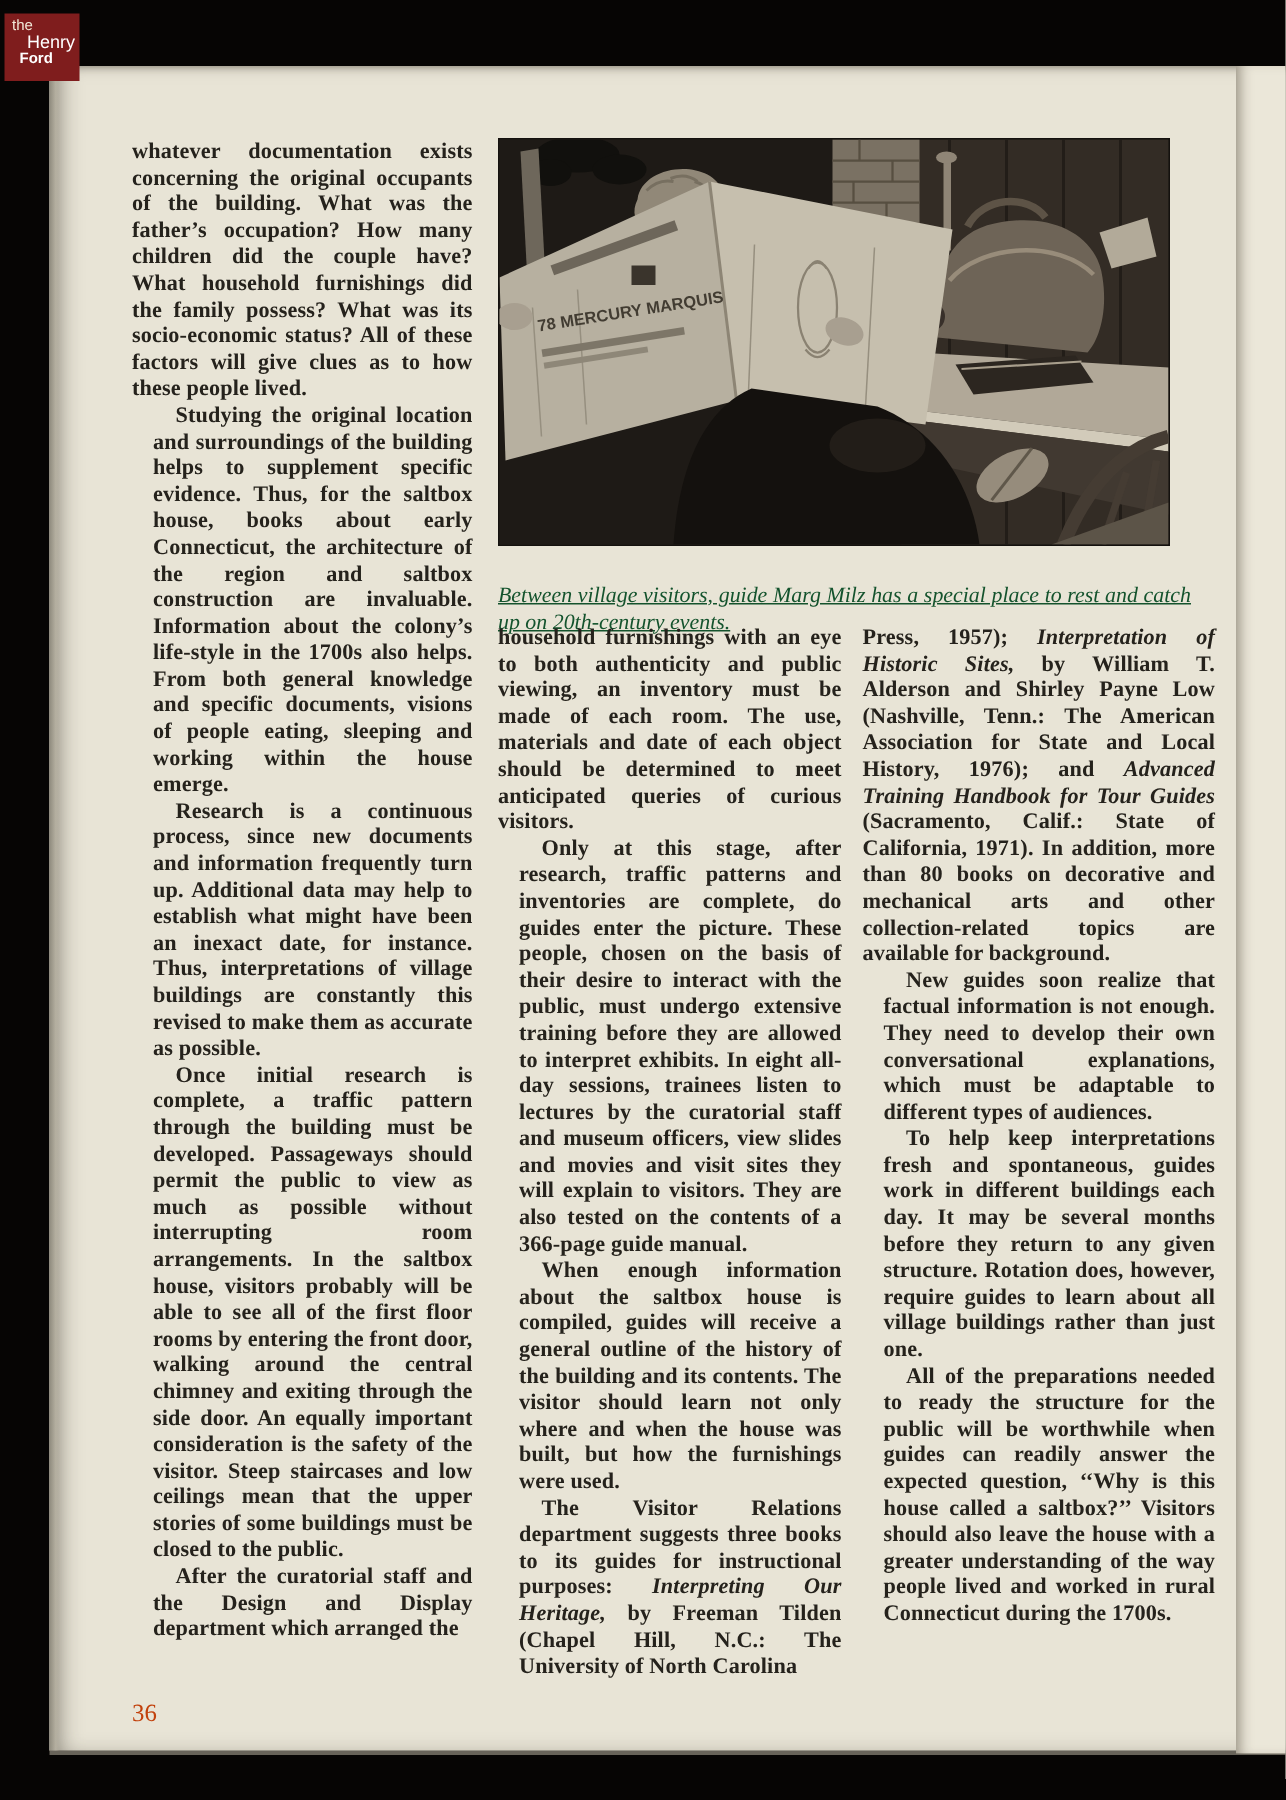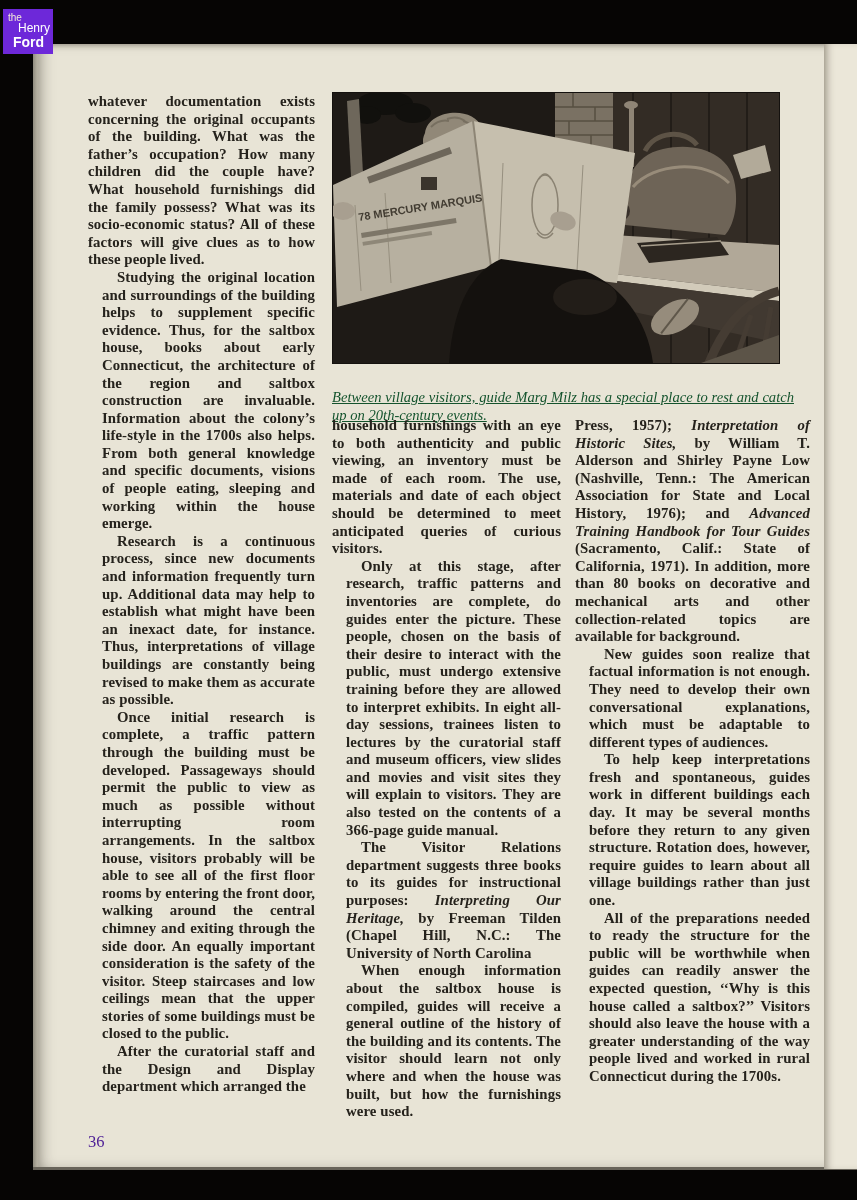--- a/index.html
+++ b/index.html
@@ -19,26 +19,26 @@
     position:absolute;left:791px;top:0;bottom:-2px;width:33px;
     background:#ebe7d9;
     box-shadow: inset 7px 0 9px -5px rgba(70,60,45,.55);
   }
   .binding-strip{
     position:absolute;left:0;top:0;bottom:0;width:7px;
     background:linear-gradient(to right,#8f8b7e,#b5b0a1 60%,rgba(0,0,0,0));
   }
   .logo{
     position:absolute;left:3px;top:9px;width:50px;height:45px;
-    background:#6d28d9;z-index:5;color:#fff;
+    background:#7f1d1d;z-index:5;color:#fff;
     font-family:"Liberation Sans", sans-serif;
   }
   .logo .the{position:absolute;left:5px;top:3px;font-size:10px;font-weight:normal;color:#f2e9d9;}
   .logo .henry{position:absolute;left:15px;top:12px;font-size:12px;font-weight:normal;}
-  .logo .ford{position:absolute;left:10px;top:25px;font-size:14px;font-weight:bold;}
+  .logo .ford{position:absolute;left:10px;top:25px;font-size:10px;font-weight:bold;}
   .col{
     position:absolute;font-size:14.8px;line-height:17.6px;color:#25221c;
     text-align:justify;letter-spacing:0.1px;
   }
   .col-1{left:55px;top:49px;width:227px;}
   .col-2{left:299px;top:373px;width:229px;}
   .col-3{left:542px;top:373px;width:235px;}
   .col p{margin:0;font-weight:bold;}
   .col p.indent{text-indent:15px;margin-left:14px;}
   .photo-frame{
@@ -46,21 +46,21 @@
     border:1px solid #14110e;background:#221d18;
   }
   .photo-frame svg{display:block;}
   .caption{
     position:absolute;left:299px;top:329px;width:462px;
     font-style:italic;font-size:14.6px;line-height:18px;color:#14532d;
     text-align:justify;
     text-decoration:underline;
   }
   .page-num{
-    position:absolute;left:55px;top:1088px;font-size:16.5px;color:#4c1d95;
+    position:absolute;left:55px;top:1088px;font-size:16.5px;color:#c2410c;
   }
 </style>
 </head>
 <body>
 
 <div class="scan-page">
   <div class="binding-strip"></div>
   <div class="next-edge"></div>
 
   <div class="photo-frame">
@@ -182,29 +182,29 @@
       </g>
       <polygon points="368,270 446,242 446,270" fill="#5c5448"></polygon>
     </svg>
   </div>
 
   <p class="caption">Between village visitors, guide Marg Milz has a special place to rest and catch up on 20th-century events.</p>
 
   <div class="col col-1">
       <p class=""><span>whatever documentation exists concerning the original occupants of the building. What was the father’s occupation? How many children did the couple have? What household furnishings did the family possess? What was its socio-economic status? All of these factors will give clues as to how these people lived.</span></p>
       <p class="indent"><span>Studying the original location and surroundings of the building helps to supplement specific evidence. Thus, for the saltbox house, books about early Connecticut, the architecture of the region and saltbox construction are invaluable. Information about the colony’s life-style in the 1700s also helps. From both general knowledge and specific documents, visions of people eating, sleeping and working within the house emerge.</span></p>
-      <p class="indent"><span>Research is a continuous process, since new documents and information frequently turn up. Additional data may help to establish what might have been an inexact date, for instance. Thus, interpretations of village buildings are constantly being revised to make them as accurate as possible.</span></p>
+      <p class="indent"><span>Research is a continuous process, since new documents and information frequently turn up. Additional data may help to establish what might have been an inexact date, for instance. Thus, interpretations of village buildings are constantly this revised to make them as accurate as possible.</span></p>
       <p class="indent"><span>Once initial research is complete, a traffic pattern through the building must be developed. Passageways should permit the public to view as much as possible without interrupting room arrangements. In the saltbox house, visitors probably will be able to see all of the first floor rooms by entering the front door, walking around the central chimney and exiting through the side door. An equally important consideration is the safety of the visitor. Steep staircases and low ceilings mean that the upper stories of some buildings must be closed to the public.</span></p>
       <p class="indent"><span>After the curatorial staff and the Design and Display department which arranged the</span></p>
     </div>
   <div class="col col-2">
       <p class=""><span>household furnishings with an eye to both authenticity and public viewing, an inventory must be made of each room. The use, materials and date of each object should be determined to meet anticipated queries of curious visitors.</span></p>
       <p class="indent"><span>Only at this stage, after research, traffic patterns and inventories are complete, do guides enter the picture. These people, chosen on the basis of their desire to interact with the public, must undergo extensive training before they are allowed to interpret exhibits. In eight all-day sessions, trainees listen to lectures by the curatorial staff and museum officers, view slides and movies and visit sites they will explain to visitors. They are also tested on the contents of a 366-page guide manual.</span></p>
+      <p class="indent"><span>When enough information about the saltbox house is compiled, guides will receive a general outline of the history of the building and its contents. The visitor should learn not only where and when the house was built, but how the furnishings were used.</span></p>
       <p class="indent"><span>The Visitor Relations department suggests three books to its guides for instructional purposes: </span><i>Interpreting Our Heritage,</i><span> by Freeman Tilden (Chapel Hill, N.C.: The University of North Carolina</span></p>
-      <p class="indent"><span>When enough information about the saltbox house is compiled, guides will receive a general outline of the history of the building and its contents. The visitor should learn not only where and when the house was built, but how the furnishings were used.</span></p>
     </div>
   <div class="col col-3">
       <p class=""><span>Press, 1957); </span><i>Interpretation of Historic Sites,</i><span> by William T. Alderson and Shirley Payne Low (Nashville, Tenn.: The American Association for State and Local History, 1976); and </span><i>Advanced Training Handbook for Tour Guides</i><span> (Sacramento, Calif.: State of California, 1971). In addition, more than 80 books on decorative and mechanical arts and other collection-related topics are available for background.</span></p>
       <p class="indent"><span>New guides soon realize that factual information is not enough. They need to develop their own conversational explanations, which must be adaptable to different types of audiences.</span></p>
       <p class="indent"><span>To help keep interpretations fresh and spontaneous, guides work in different buildings each day. It may be several months before they return to any given structure. Rotation does, however, require guides to learn about all village buildings rather than just one.</span></p>
       <p class="indent"><span>All of the preparations needed to ready the structure for the public will be worthwhile when guides can readily answer the expected question, ‘‘Why is this house called a saltbox?’’ Visitors should also leave the house with a greater understanding of the way people lived and worked in rural Connecticut during the 1700s.</span></p>
     </div>
 
   <div class="page-num">36</div>
 </div>

